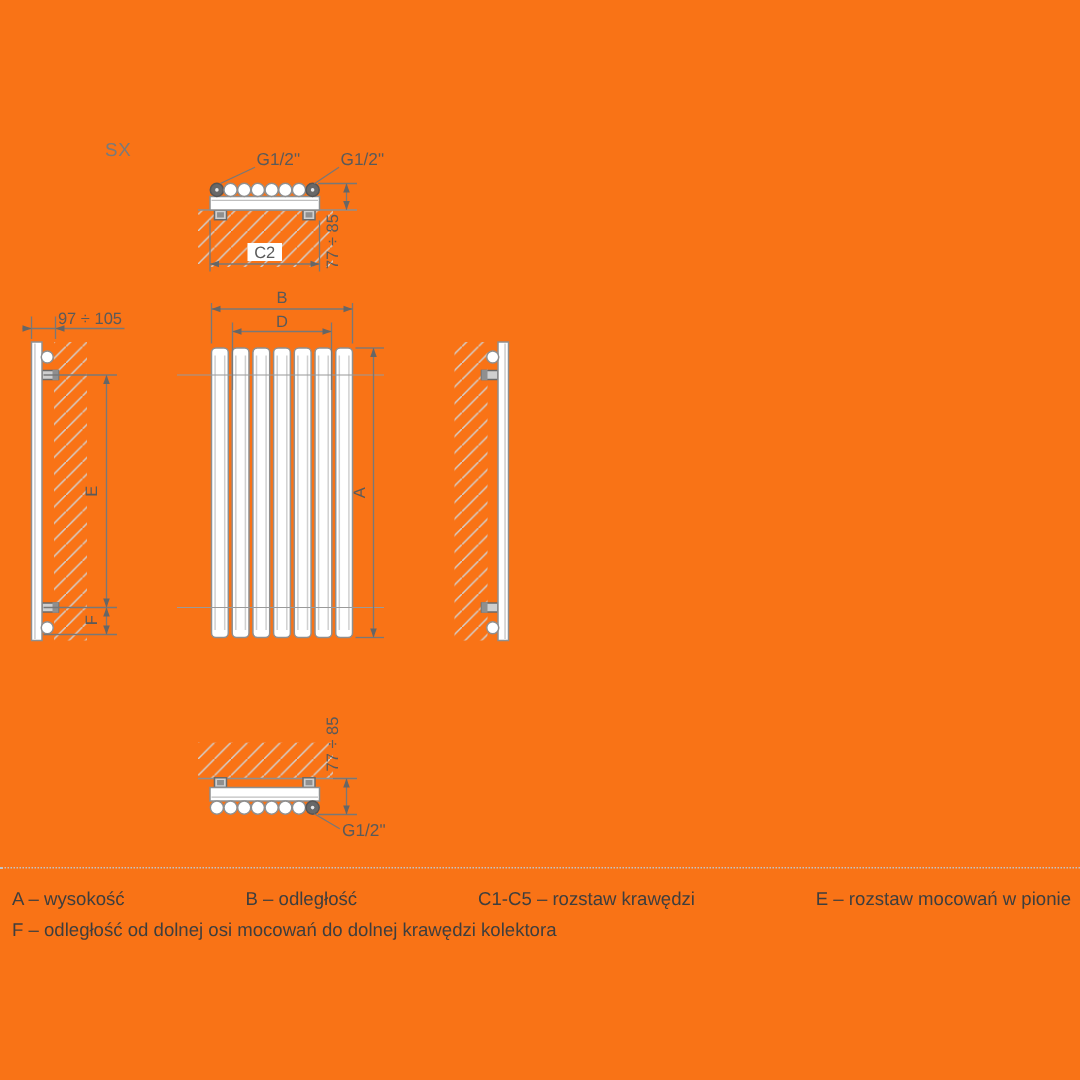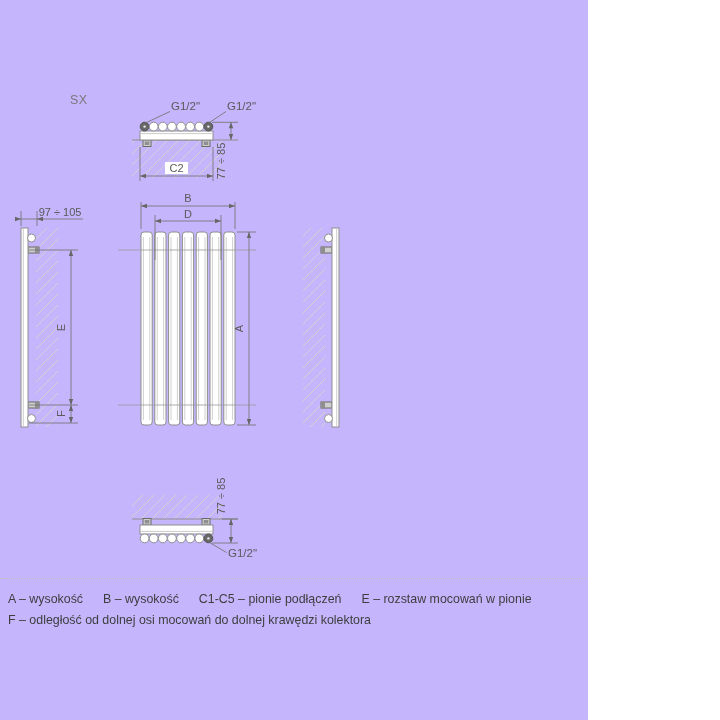--- a/index.html
+++ b/index.html
@@ -1,32 +1,32 @@
 <!DOCTYPE html>
 <html><head>
 <meta charset="utf-8">
 <style>
   html,body{margin:0;padding:0;background:#fff;}
   #stage{
-    position:relative;width:588px;height:720px;background:#c4b5fd;overflow:hidden;
+    position:relative;width:720px;height:720px;background:#f97316;overflow:hidden;
     font-family:"Liberation Sans",sans-serif;
   }
   #drawing{position:absolute;left:0;top:0;}
   .dim-text{font-size:11px;fill:#5a5a5a;}
   .lbl-text{font-size:11.5px;fill:#5a5a5a;}
   .variant{font-size:12.5px;fill:#7a7a7a;letter-spacing:.5px;}
   .sep{
     position:absolute;left:0;top:578px;width:720px;height:0;
     border-top:1px dotted #c4c4c4;
   }
   .legend{
     position:absolute;left:8px;top:592px;width:706px;
     color:#3e3e3e;font-size:12.4px;line-height:1.25;
   }
-  .legend-row{display:flex;flex-wrap:nowrap;gap:20px;white-space:nowrap;}
+  .legend-row{display:flex;flex-wrap:nowrap;gap:20px;white-space:nowrap;justify-content:space-between;}
   .legend-row-2{margin-top:5px;margin-left:0;}
 </style>
 </head>
 <body>
 
 <div id="stage">
 
 <svg id="drawing" width="720" height="578" viewBox="0 0 720 578">
   <defs>
     <pattern id="hatch" patternUnits="userSpaceOnUse" width="11" height="11">
@@ -245,22 +245,22 @@
     <line x1="209.5" y1="542.5" x2="226.5" y2="552.5" stroke="#787878" stroke-width="0.9"></line>
     <text class="lbl-text" x="228" y="557">G1/2"</text>
   </g>
 </svg>
 
 <div class="sep"></div>
 
 <div class="legend">
   <div class="legend-row">
     <span>A – wysokość</span>
-    <span>B – wysokość</span>
-    <span>C1-C5 – pionie podłączeń</span>
+    <span>B – odległość</span>
+    <span>C1-C5 – rozstaw krawędzi</span>
     <span>E – rozstaw mocowań w pionie</span>
   </div>
   <div class="legend-row legend-row-2">
     <span>F – odległość od dolnej osi mocowań do dolnej krawędzi kolektora</span>
   </div>
 </div>
 
 </div>
 
 </body></html>

